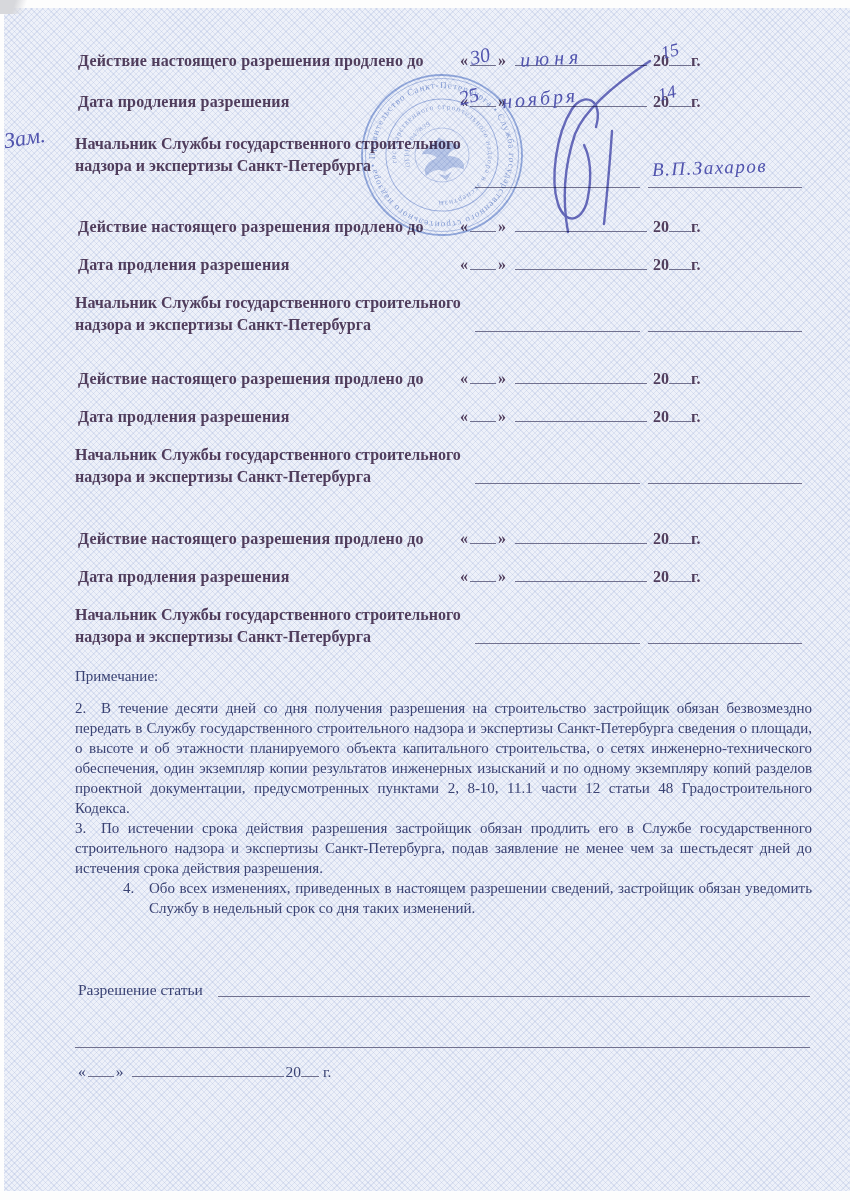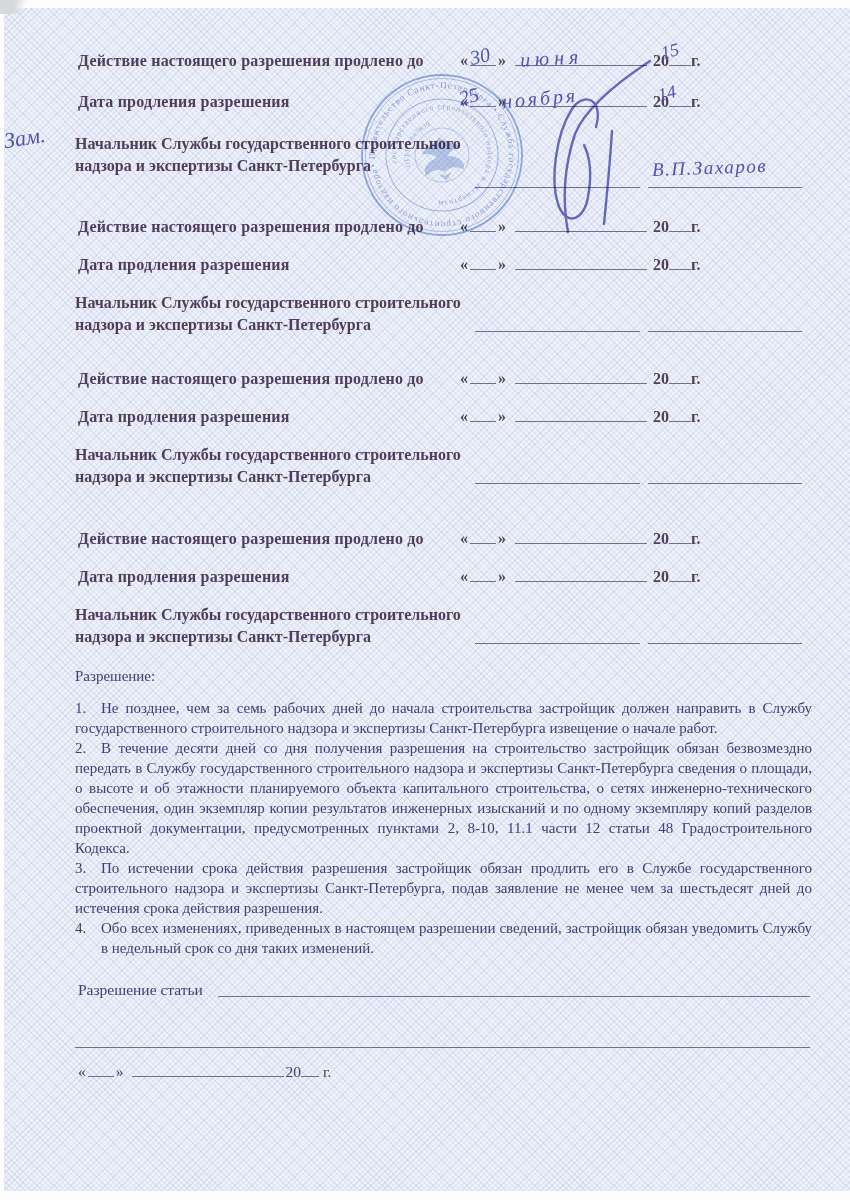--- a/index.html
+++ b/index.html
@@ -26,21 +26,21 @@
   .chief{position:absolute;left:75px;z-index:5;}
   .chief div{font:700 16px "Liberation Serif",serif;color:var(--head,#503d5c);line-height:22px;}
   .sigseg{position:absolute;border-bottom:1px solid #70708e;height:1px;z-index:5;}
   .seg1{left:475px;width:165px;}
   .seg2{left:648px;width:154px;}
 
   .notes-title{position:absolute;left:75px;top:668px;font:15px "Liberation Serif",serif;color:var(--body,#3a4273);}
   .notes{position:absolute;left:75px;right:38px;top:698px;font:15px "Liberation Serif",serif;color:var(--body,#3a4273);line-height:20px;text-align:justify;}
   .note{margin:0;}
   .note .num{display:inline-block;width:26px;}
-  .note.hang{padding-left:26px;}
+  .note.hang{padding-left:26px;margin-left:48px;}
   .note.hang .num{margin-left:-26px;}
 
   .body-txt{font:15.5px "Liberation Serif",serif;color:var(--body,#3a4273);}
   .recvline{position:absolute;top:996px;left:218px;right:40px;border-bottom:1px solid #70708e;z-index:5;}
   .fullline{position:absolute;top:1047px;left:75px;right:40px;border-bottom:1px solid #70708e;z-index:5;}
   .fblank1{width:26px;margin:0 2px;}
   .fblank2{width:152px;margin:0 2px 0 8px;}
   .fblank3{width:18px;}
 
   .hw{position:absolute;font:italic 20px "Liberation Serif",serif;color:var(--ink,#5154ae);z-index:20;white-space:nowrap;}
@@ -164,23 +164,22 @@
     <span class="bold">Дата продления разрешения</span>
     <span class="fields"><span>«</span><span class="blank day"></span><span>»</span><span class="blank month"></span><span>20</span><span class="blank yr"></span><span>г.</span></span>
   </div>
   <div class="chief" style="top:604px">
     <div>Начальник Службы государственного строительного</div>
     <div>надзора и экспертизы Санкт-Петербурга</div>
   </div>
   <div class="sigseg seg1" style="top:642px"></div>
   <div class="sigseg seg2" style="top:642px"></div>
 
-  <div class="notes-title">Разрешение:</div>
+  <div class="notes-title">Примечание:</div>
   <div class="notes">
-    <p class="note"><span class="num">1.</span><span>Не позднее, чем за семь рабочих дней до начала строительства застройщик должен направить в Службу государственного строительного надзора и экспертизы Санкт-Петербурга извещение о начале работ.</span></p>
     <p class="note"><span class="num">2.</span><span>В течение десяти дней со дня получения разрешения на строительство застройщик обязан безвозмездно передать в Службу государственного строительного надзора и экспертизы Санкт-Петербурга сведения о площади, о высоте и об этажности планируемого объекта капитального строительства, о сетях инженерно-технического обеспечения, один экземпляр копии результатов инженерных изысканий и по одному экземпляру копий разделов проектной документации, предусмотренных пунктами 2, 8-10, 11.1 части 12 статьи 48 Градостроительного Кодекса.</span></p>
     <p class="note"><span class="num">3.</span><span>По истечении срока действия разрешения застройщик обязан продлить его в Службе государственного строительного надзора и экспертизы Санкт-Петербурга, подав заявление не менее чем за шестьдесят дней до истечения срока действия разрешения.</span></p>
     <p class="note hang"><span class="num">4.</span><span>Обо всех изменениях, приведенных  в настоящем разрешении сведений, застройщик обязан уведомить Службу в недельный срок со дня таких изменений.</span></p>
   </div>
 
   <div class="row" style="top:981px">
     <span class="body-txt">Разрешение статьи</span>
   </div>
   <div class="recvline"></div>
   <div class="fullline"></div>

